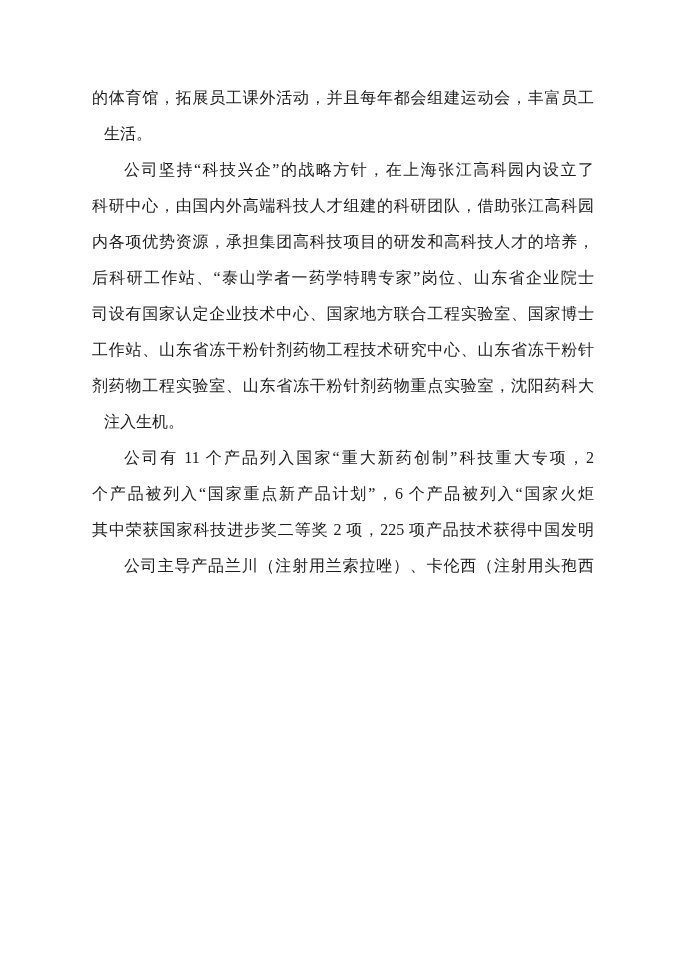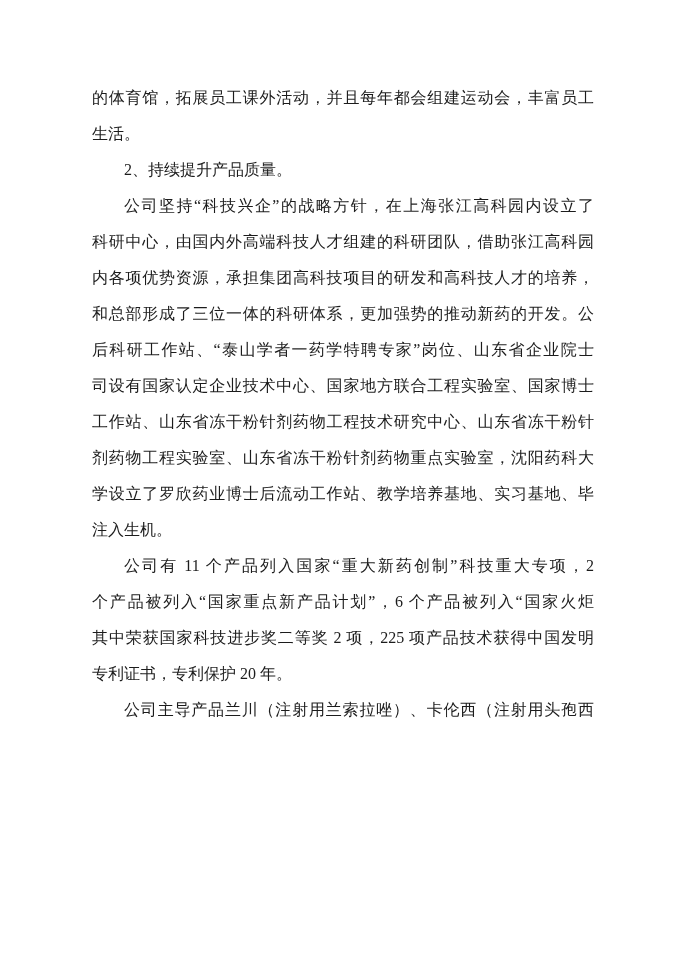--- a/index.html
+++ b/index.html
@@ -25,20 +25,21 @@
   }
   .line {
     height: 36px;
     line-height: 36px;
     text-align: justify;
     text-align-last: justify;
     white-space: normal;
   }
   .line.endline {
     text-align-last: left;
+    margin-left: 12px;
   }
   .line.indent {
     text-indent: 2em;
   }
   .page-number {
     position: absolute;
     top: 872px;
     left: 0;
     width: 678px;
     height: 28px;
@@ -48,31 +49,27 @@
     color: #1c1c1c;
   }
 </style>
 </head>
 <body>
 
 <div class="page">
   <div class="doc-body">
       <div class="line">的体育馆，拓展员工课外活动，并且每年都会组建运动会，丰富员工</div>
       <div class="line endline">生活。</div>
-      <div class="line indent endline">2、持续提升产品质量。</div>
       <div class="line indent">公司坚持“科技兴企”的战略方针，在上海张江高科园内设立了</div>
       <div class="line">科研中心，由国内外高端科技人才组建的科研团队，借助张江高科园</div>
       <div class="line">内各项优势资源，承担集团高科技项目的研发和高科技人才的培养，</div>
-      <div class="line">和总部形成了三位一体的科研体系，更加强势的推动新药的开发。公</div>
       <div class="line">后科研工作站、“泰山学者一药学特聘专家”岗位、山东省企业院士</div>
       <div class="line">司设有国家认定企业技术中心、国家地方联合工程实验室、国家博士</div>
       <div class="line">工作站、山东省冻干粉针剂药物工程技术研究中心、山东省冻干粉针</div>
       <div class="line">剂药物工程实验室、山东省冻干粉针剂药物重点实验室，沈阳药科大</div>
-      <div class="line">学设立了罗欣药业博士后流动工作站、教学培养基地、实习基地、毕</div>
       <div class="line endline">注入生机。</div>
       <div class="line indent">公司有 11 个产品列入国家“重大新药创制”科技重大专项，2</div>
       <div class="line">个产品被列入“国家重点新产品计划”，6 个产品被列入“国家火炬</div>
       <div class="line">其中荣获国家科技进步奖二等奖 2 项，225 项产品技术获得中国发明</div>
-      <div class="line endline">专利证书，专利保护 20 年。</div>
       <div class="line indent">公司主导产品兰川（注射用兰索拉唑）、卡伦西（注射用头孢西</div>
     </div>
   <div class="page-number">4</div>
 </div>
 
 </body></html>

